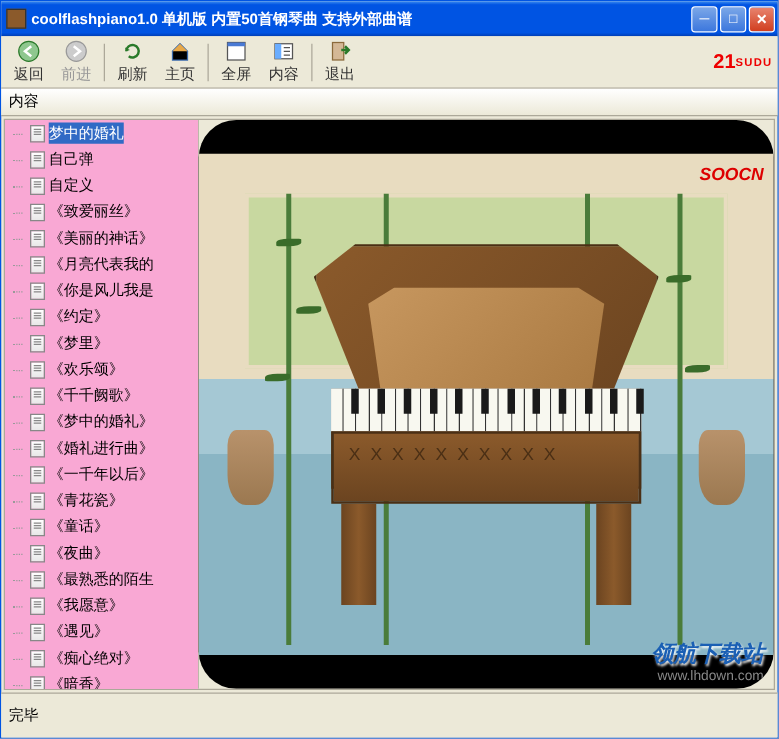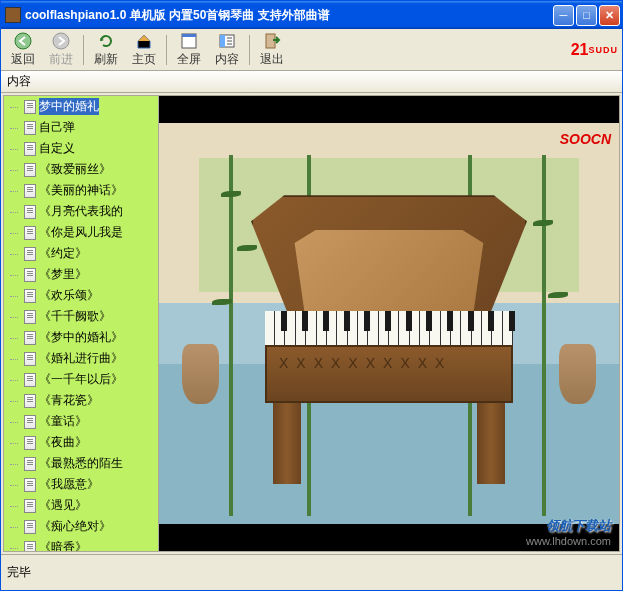--- a/index.html
+++ b/index.html
@@ -23,28 +23,28 @@
 .tool-divider { width: 1px; height: 30px; background: #aca899; margin: 0 2px; }
 .toolbar-spacer { flex: 1; }
 .brand { display: flex; flex-direction: row; align-items: center; color: #e00; font-weight: bold; }
 .brand-num { font-size: 16px; }
 .brand-txt { font-size: 9px; letter-spacing: 1px; }
 
 .content-bar { height: 22px; background: linear-gradient(to bottom, #fff, #ece9d8); border-bottom: 1px solid #aca899; display: flex; align-items: center; padding: 0 6px; }
 
 .main { flex: 1; display: flex; border: 1px solid #aca899; margin: 2px; overflow: hidden; }
 
-.sidebar { width: 155px; background: #bef264; border-right: 1px solid #aca899; overflow-y: auto; overflow-x: auto; }
+.sidebar { width: 155px; background: #f9a8d4; border-right: 1px solid #aca899; overflow-y: auto; overflow-x: auto; }
 .tree-item { padding: 2px 4px 2px 20px; white-space: nowrap; cursor: pointer; position: relative; display: flex; align-items: center; gap: 3px; }
 .tree-item::before { content: ""; position: absolute; left: 6px; top: 50%; width: 8px; border-top: 1px dotted #999; }
 .tree-item.selected span:last-child { background: #316ac5; color: #fff; }
 .tree-icon { width: 12px; height: 14px; background: linear-gradient(to bottom, #fff 0%, #e8e8e8 100%); border: 1px solid #888; position: relative; flex-shrink: 0; }
 .tree-icon::after { content: ""; position: absolute; top: 2px; left: 2px; right: 2px; height: 1px; background: #888; box-shadow: 0 2px 0 #888, 0 4px 0 #888; }
 
-.viewer { flex: 1; background: #000; position: relative; display: flex; align-items: center; justify-content: center; overflow: hidden; }
+.viewer { flex: 1; background: #000; position: relative; display: flex; align-items: center; justify-content: center; overflow: hidden; border-radius: 30px; }
 .piano-scene { width: 100%; height: 88%; position: relative; background: linear-gradient(to bottom, #e8dcc0 0%, #e8dcc0 45%, #a5c8d4 45%, #a5c8d4 60%, #8ab5c4 60%, #8ab5c4 100%); }
 .window-frame { position: absolute; top: 8%; left: 8%; width: 84%; height: 35%; background: #c8d8a0; border: 3px solid #e8dcc0; }
 .bamboo { position: absolute; width: 18%; height: 90%; }
 .bamboo::before { content: ""; position: absolute; left: 40%; top: 0; width: 4px; height: 100%; background: #4a7c3a; }
 .bamboo .leaf { position: absolute; width: 20px; height: 6px; background: #3a6c2a; border-radius: 50% 10% 50% 10%; }
 .bamboo1 { left: 8%; top: 8%; } .bamboo2 { left: 25%; top: 8%; } .bamboo3 { right: 22%; top: 8%; } .bamboo4 { right: 6%; top: 8%; }
 
 .piano { position: absolute; left: 20%; top: 18%; width: 60%; height: 72%; }
 .piano-lid { position: absolute; top: 0; left: 0; width: 100%; height: 45%; background: linear-gradient(135deg, #8b5a2b, #6b4420); clip-path: polygon(15% 100%, 85% 100%, 100% 20%, 88% 0%, 12% 0%, 0% 20%); border: 2px solid #4a2f15; }
 .piano-interior { position: absolute; top: 12%; left: 12%; width: 76%; height: 30%; background: linear-gradient(135deg, #c89860, #a87840); clip-path: polygon(10% 100%, 90% 100%, 95% 15%, 85% 0%, 15% 0%, 5% 15%); }
@@ -55,21 +55,21 @@
 .piano-panel { position: absolute; top: 52%; left: 5%; width: 90%; height: 20%; background: linear-gradient(to bottom, #8b5a2b, #6b4420); border: 2px solid #4a2f15; }
 .piano-panel::before { content: "XXXXXXXXXX"; position: absolute; top: 15%; left: 5%; color: #4a2f15; letter-spacing: 8px; font-size: 14px; }
 .piano-leg { position: absolute; bottom: 0; width: 10%; height: 28%; background: linear-gradient(to right, #6b4420, #8b5a2b, #6b4420); }
 .leg1 { left: 8%; } .leg2 { right: 8%; }
 
 .vase { position: absolute; bottom: 30%; width: 8%; height: 15%; background: linear-gradient(to bottom, #b8926b 0%, #9b7850 100%); border-radius: 20% 20% 40% 40%; }
 .vase1 { left: 5%; } .vase2 { right: 5%; }
 
 .watermark-tr { position: absolute; top: 8px; right: 8px; color: #d00; font-weight: bold; font-size: 14px; font-style: italic; }
 .watermark-br { position: absolute; bottom: 4px; right: 8px; text-align: right; }
-.wm-top { color: #1a5fb4; font-weight: bold; font-size: 13px; font-style: italic; text-shadow: 1px 1px 2px #fff; }
+.wm-top { color: #1a5fb4; font-weight: bold; font-size: 18px; font-style: italic; text-shadow: 1px 1px 2px #fff; }
 .wm-bot { color: #888; font-size: 11px; }
 
 .statusbar { height: 36px; background: #ece9d8; border-top: 1px solid #aca899; display: flex; align-items: center; padding: 0 6px; }
 
 ::-webkit-scrollbar { width: 16px; height: 16px; }
 ::-webkit-scrollbar-track { background: #f0ede5; }
 ::-webkit-scrollbar-thumb { background: #c8c4b8; border: 1px solid #aca899; }
 ::-webkit-scrollbar-button { background: #ece9d8; border: 1px solid #aca899; height: 16px; }
 </style>
 </head>

